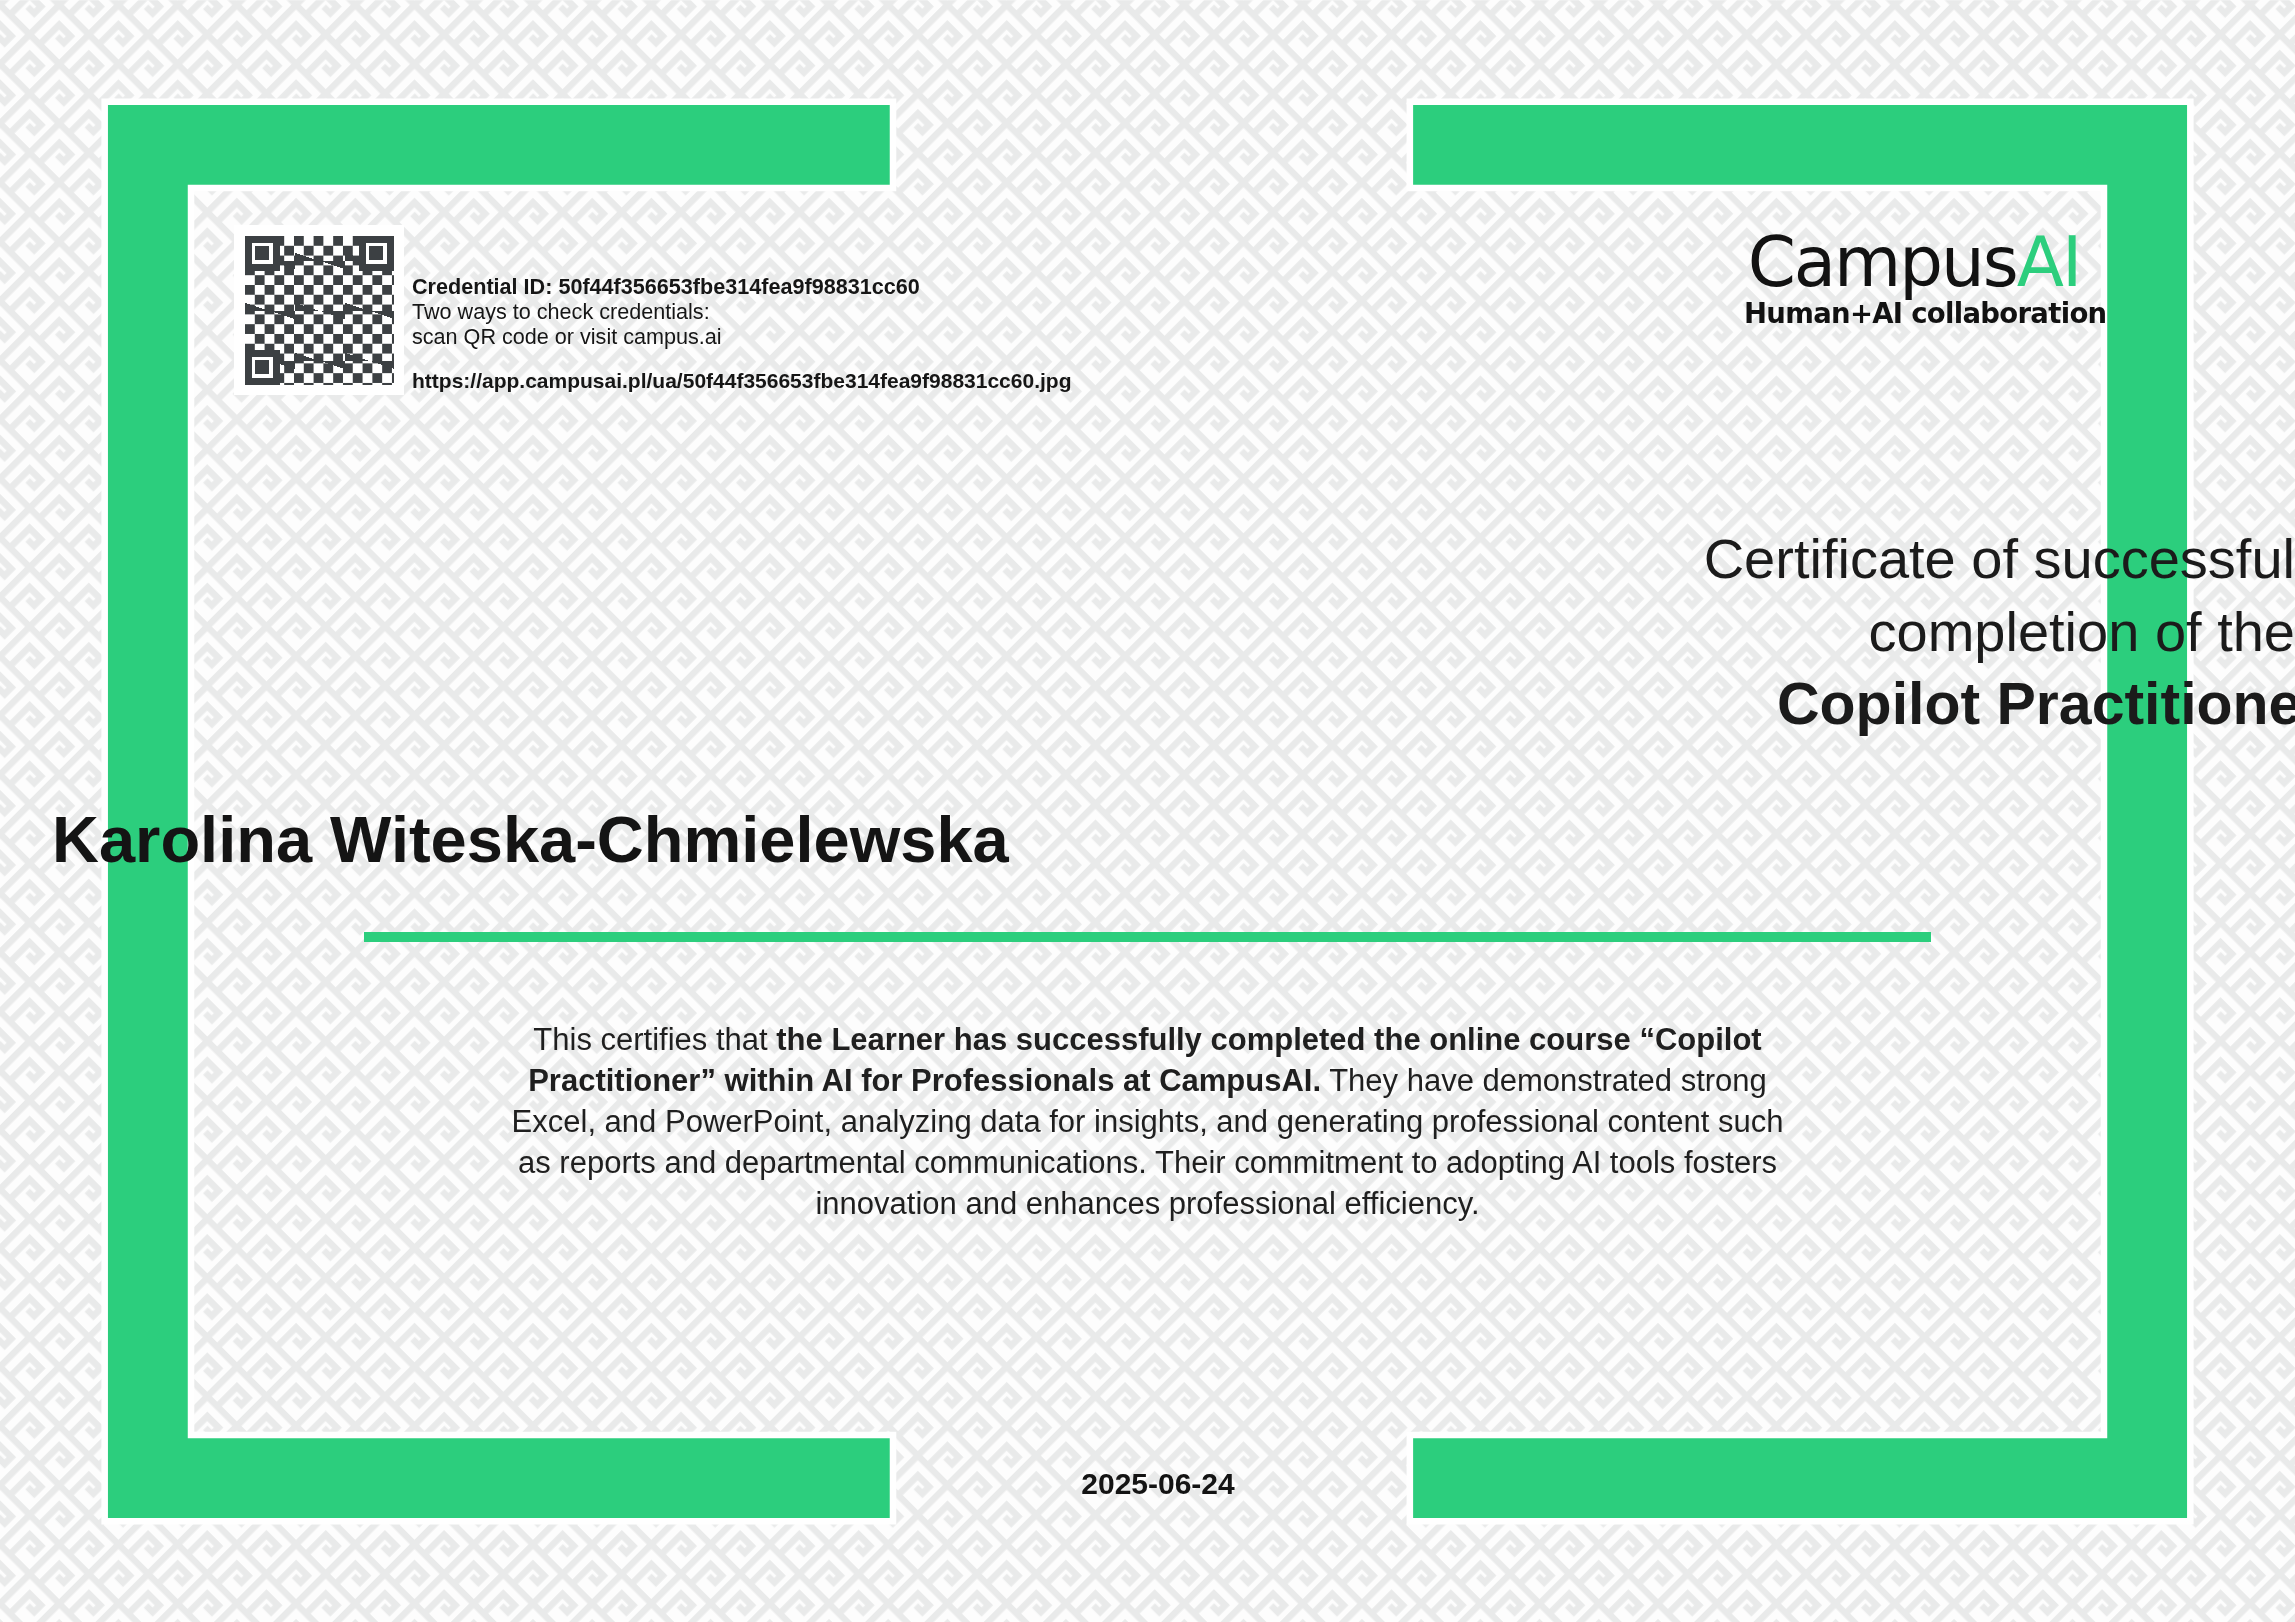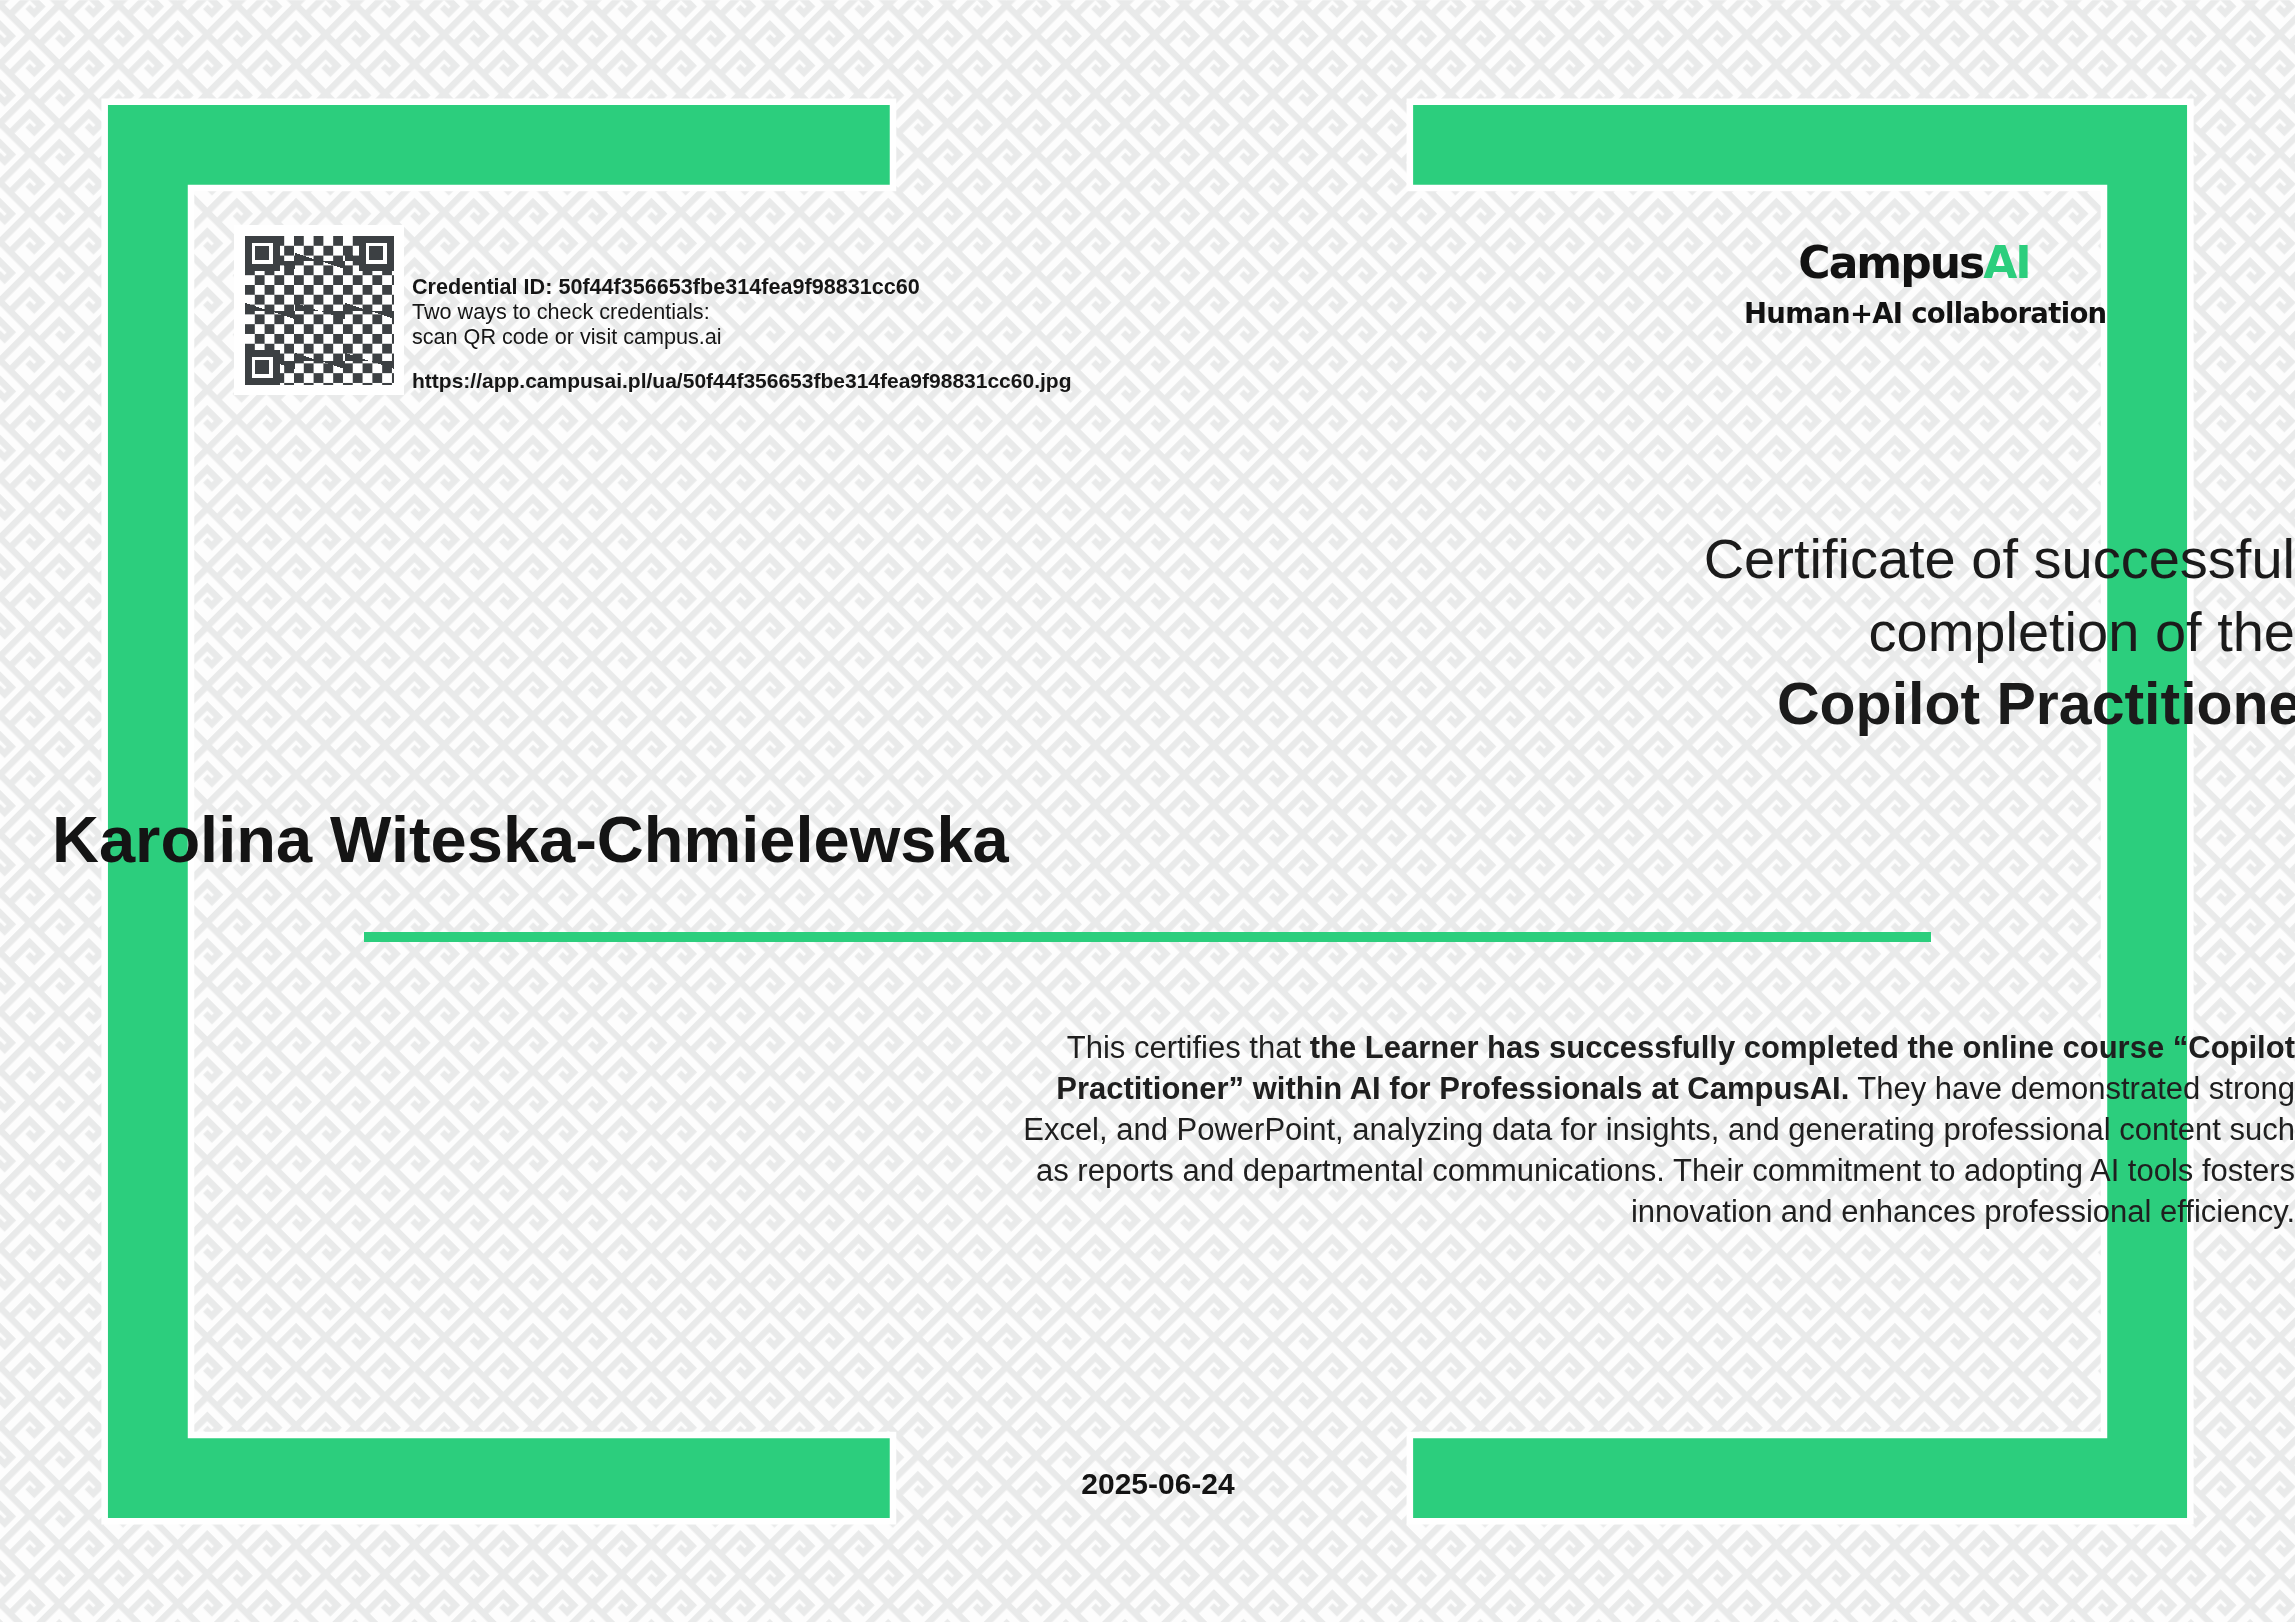--- a/index.html
+++ b/index.html
@@ -27,39 +27,39 @@
   .qr-finder.bl{left:0;bottom:0;}
 
   
   .cred{position:absolute;left:412px;top:274px;white-space:nowrap;color:#161616;}
   .cred-id{font-size:21.6px;line-height:25px;font-weight:700;}
   .cred-l2,.cred-l3{font-size:21.6px;line-height:25px;font-weight:400;}
   .cred-url{font-size:21px;line-height:22px;font-weight:700;margin-top:21px;}
 
   
   .logo{position:absolute;left:1744px;top:228px;width:340px;text-align:center;}
-  .logo-word{font-family:"DejaVu Sans", sans-serif;font-size:44px;line-height:69px;font-weight:700;letter-spacing:-2px;color:#121212;white-space:nowrap;}
+  .logo-word{font-family:"DejaVu Sans", sans-serif;font-size:69px;line-height:69px;font-weight:400;letter-spacing:-2px;color:#121212;white-space:nowrap;}
   .logo-ai{color:#2CCE7D;}
   .logo-tagline{font-family:"DejaVu Sans", sans-serif;font-size:27.5px;line-height:33px;font-weight:700;letter-spacing:-0.7px;color:#121212;white-space:nowrap;}
 
   
   .heading{position:absolute;left:0;top:522px;width:2295px;text-align:right;color:#1b1b1b;}
   .heading-line{font-size:56px;line-height:73px;font-weight:400;white-space:nowrap;}
   .heading-course{font-size:59px;line-height:73px;font-weight:700;white-space:nowrap;position:relative;left:29.4px;}
 
   
   .recipient{position:absolute;left:0;top:800px;width:2295px;
     font-size:65px;line-height:79px;font-weight:700;color:#141414;white-space:nowrap;}
   .recipient-inner{position:relative;left:52px;}
 
   
   .divider{position:absolute;left:364px;top:932px;width:1567px;height:9.8px;background:#2CCE7D;}
 
   
-  .desc{position:absolute;left:0;top:1019px;width:2295px;text-align:right;color:#1f1f1f;margin-top:8px;}
+  .desc{position:absolute;left:0;top:1019px;width:2295px;text-align:center;color:#1f1f1f;}
   .desc .line{font-size:31px;line-height:41px;font-weight:400;white-space:nowrap;}
   .desc .b{font-weight:700;}
 
   
   .issue-date{position:absolute;left:0;top:1464px;width:2295px;text-align:center;
     font-size:30px;line-height:39px;font-weight:700;color:#141414;}
   .issue-date-inner{position:relative;left:10.5px;}
 </style>
 </head>
 <body>

